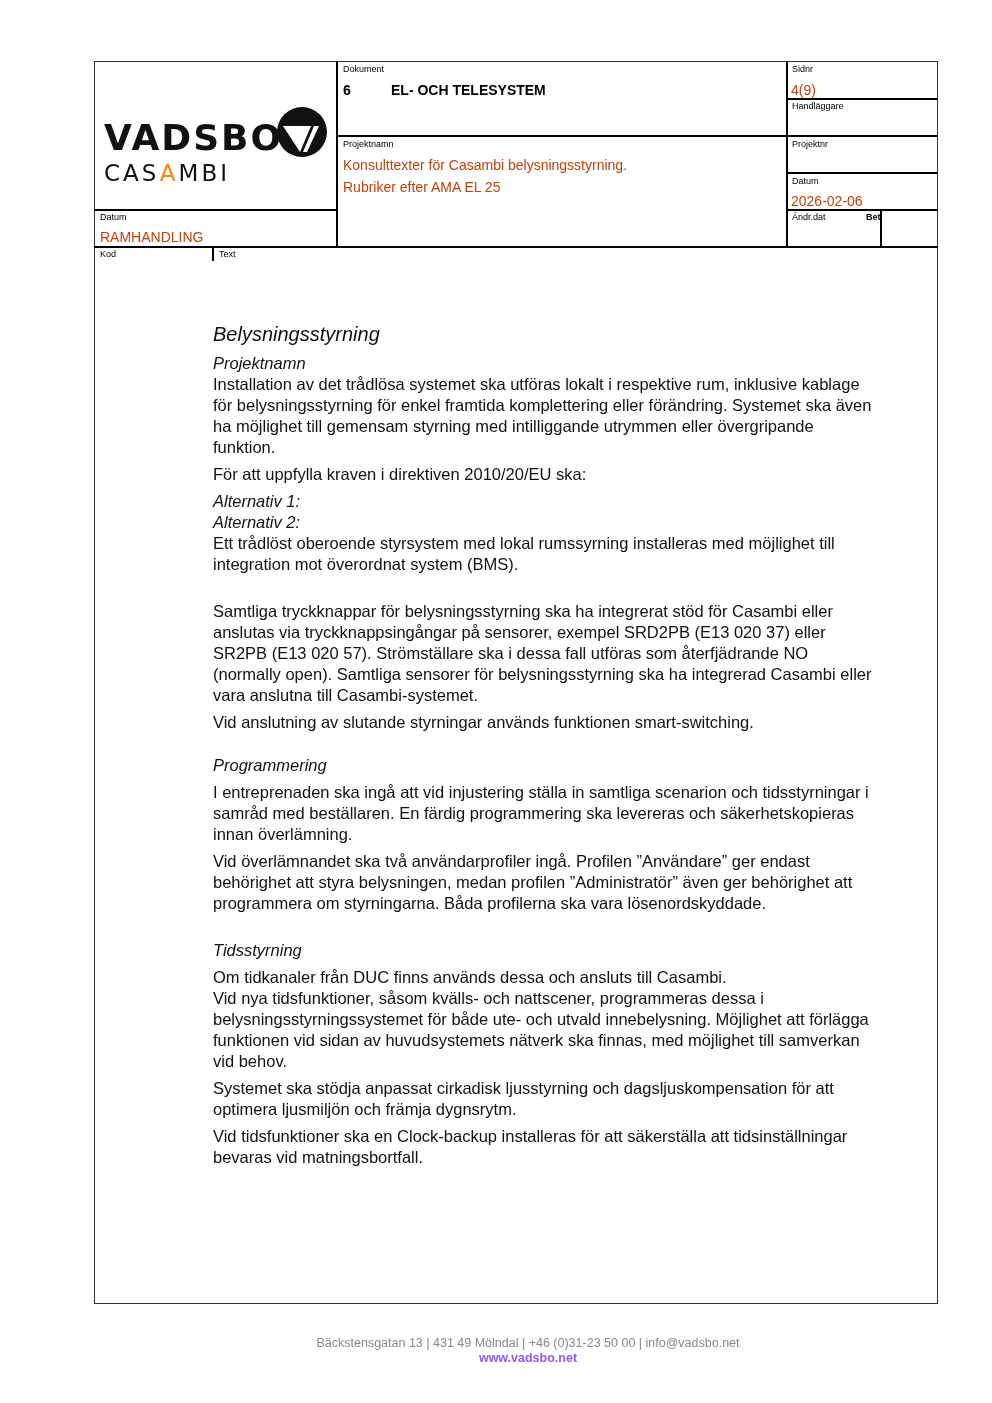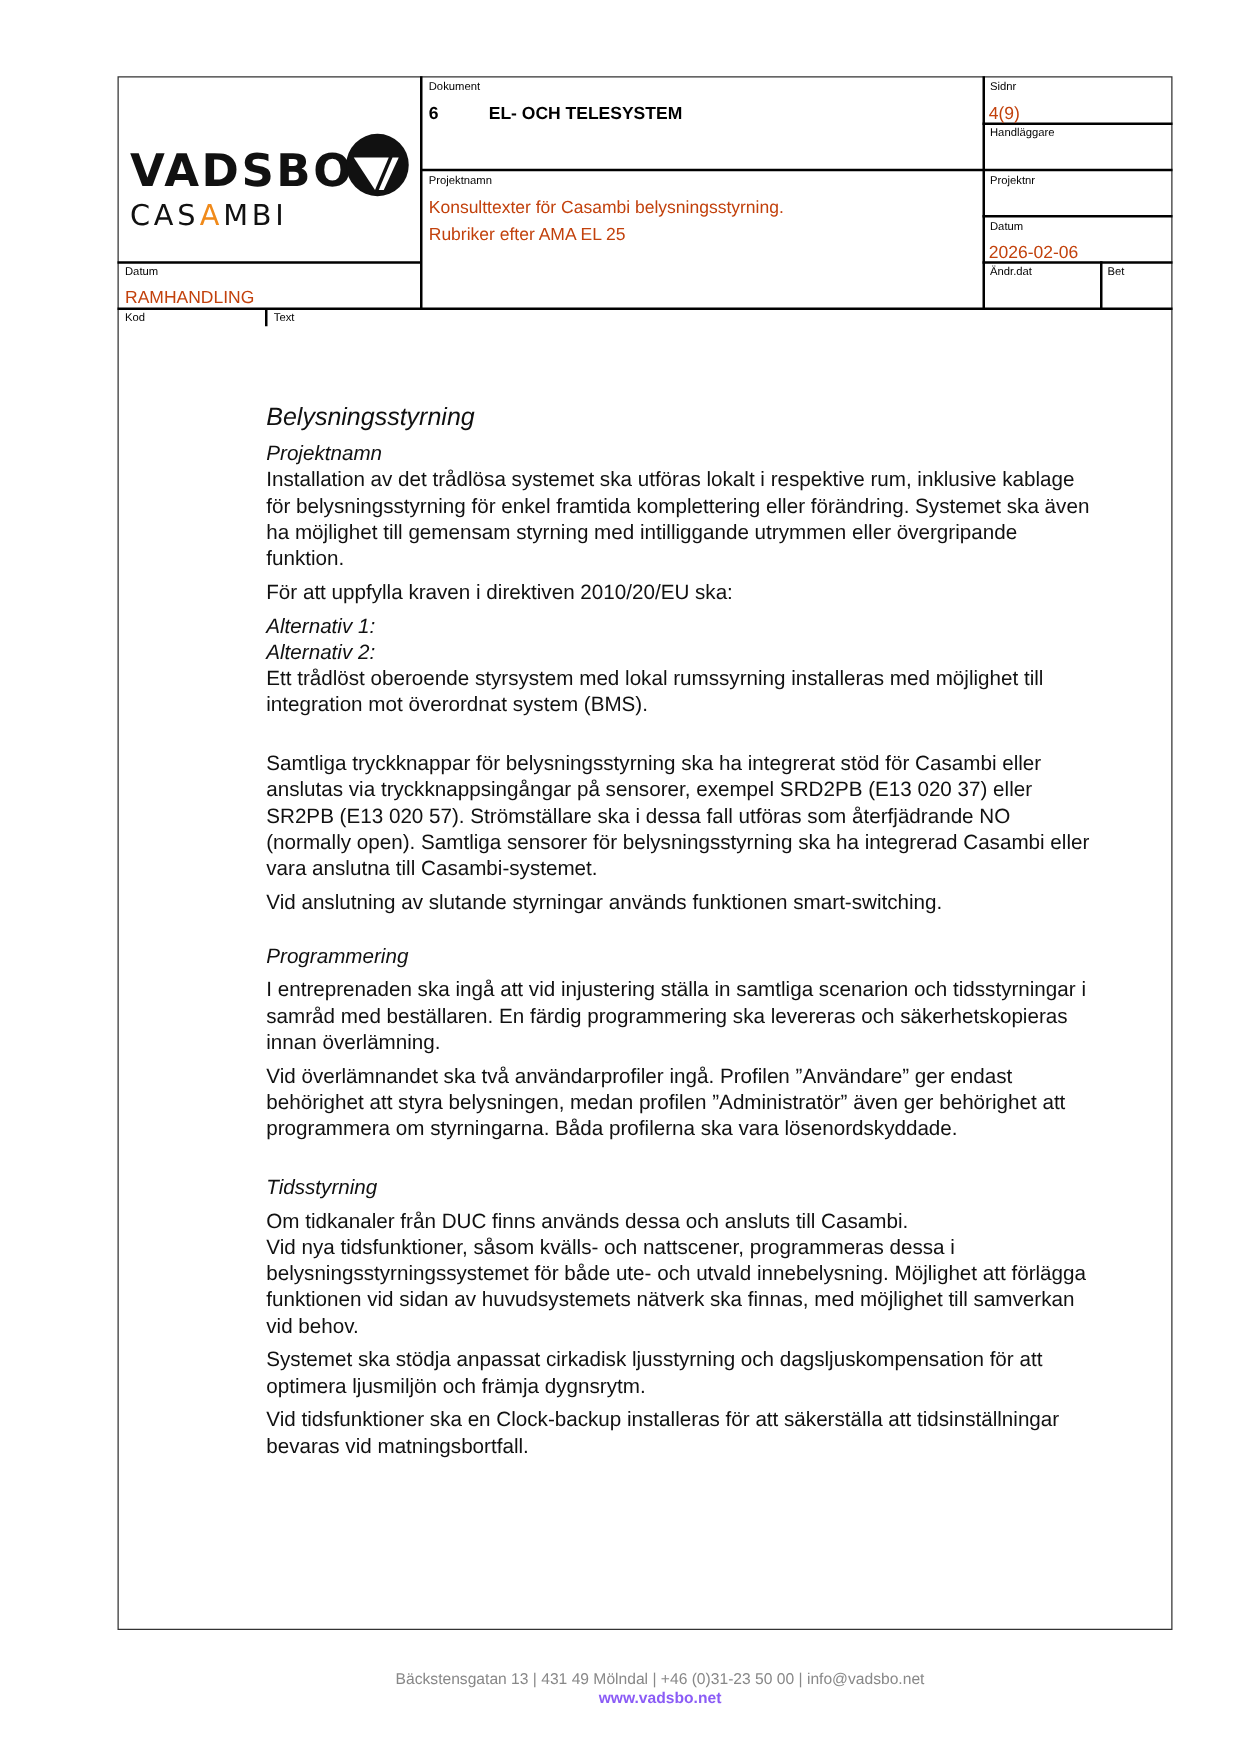--- a/index.html
+++ b/index.html
@@ -59,21 +59,21 @@
 
 <div class="lbl" style="left:343px; top:139px;">Projektnamn</div>
 <div class="val" style="left:343px; top:157px;">Konsulttexter för Casambi belysningsstyrning.</div>
 <div class="val" style="left:343px; top:179px;">Rubriker efter AMA EL 25</div>
 
 <div class="lbl" style="left:792px; top:139px;">Projektnr</div>
 <div class="lbl" style="left:792px; top:176px;">Datum</div>
 <div class="val" style="left:791px; top:193px;">2026-02-06</div>
 
 <div class="lbl" style="left:792px; top:212px;">Ändr.dat</div>
-<div class="lbl" style="left:886px; top:212px;">Bet</div>
+<div class="lbl" style="left:866px; top:212px;font-weight:bold;">Bet</div>
 
 <div class="lbl" style="left:100px; top:212px;">Datum</div>
 <div class="val" style="left:100px; top:229px;">RAMHANDLING</div>
 
 <div class="lbl" style="left:100px; top:249px;">Kod</div>
 <div class="lbl" style="left:219px; top:249px;">Text</div>
 
 <div class="content">
   <div class="h1">Belysningsstyrning</div>
   <div class="h2">Projektnamn</div>

